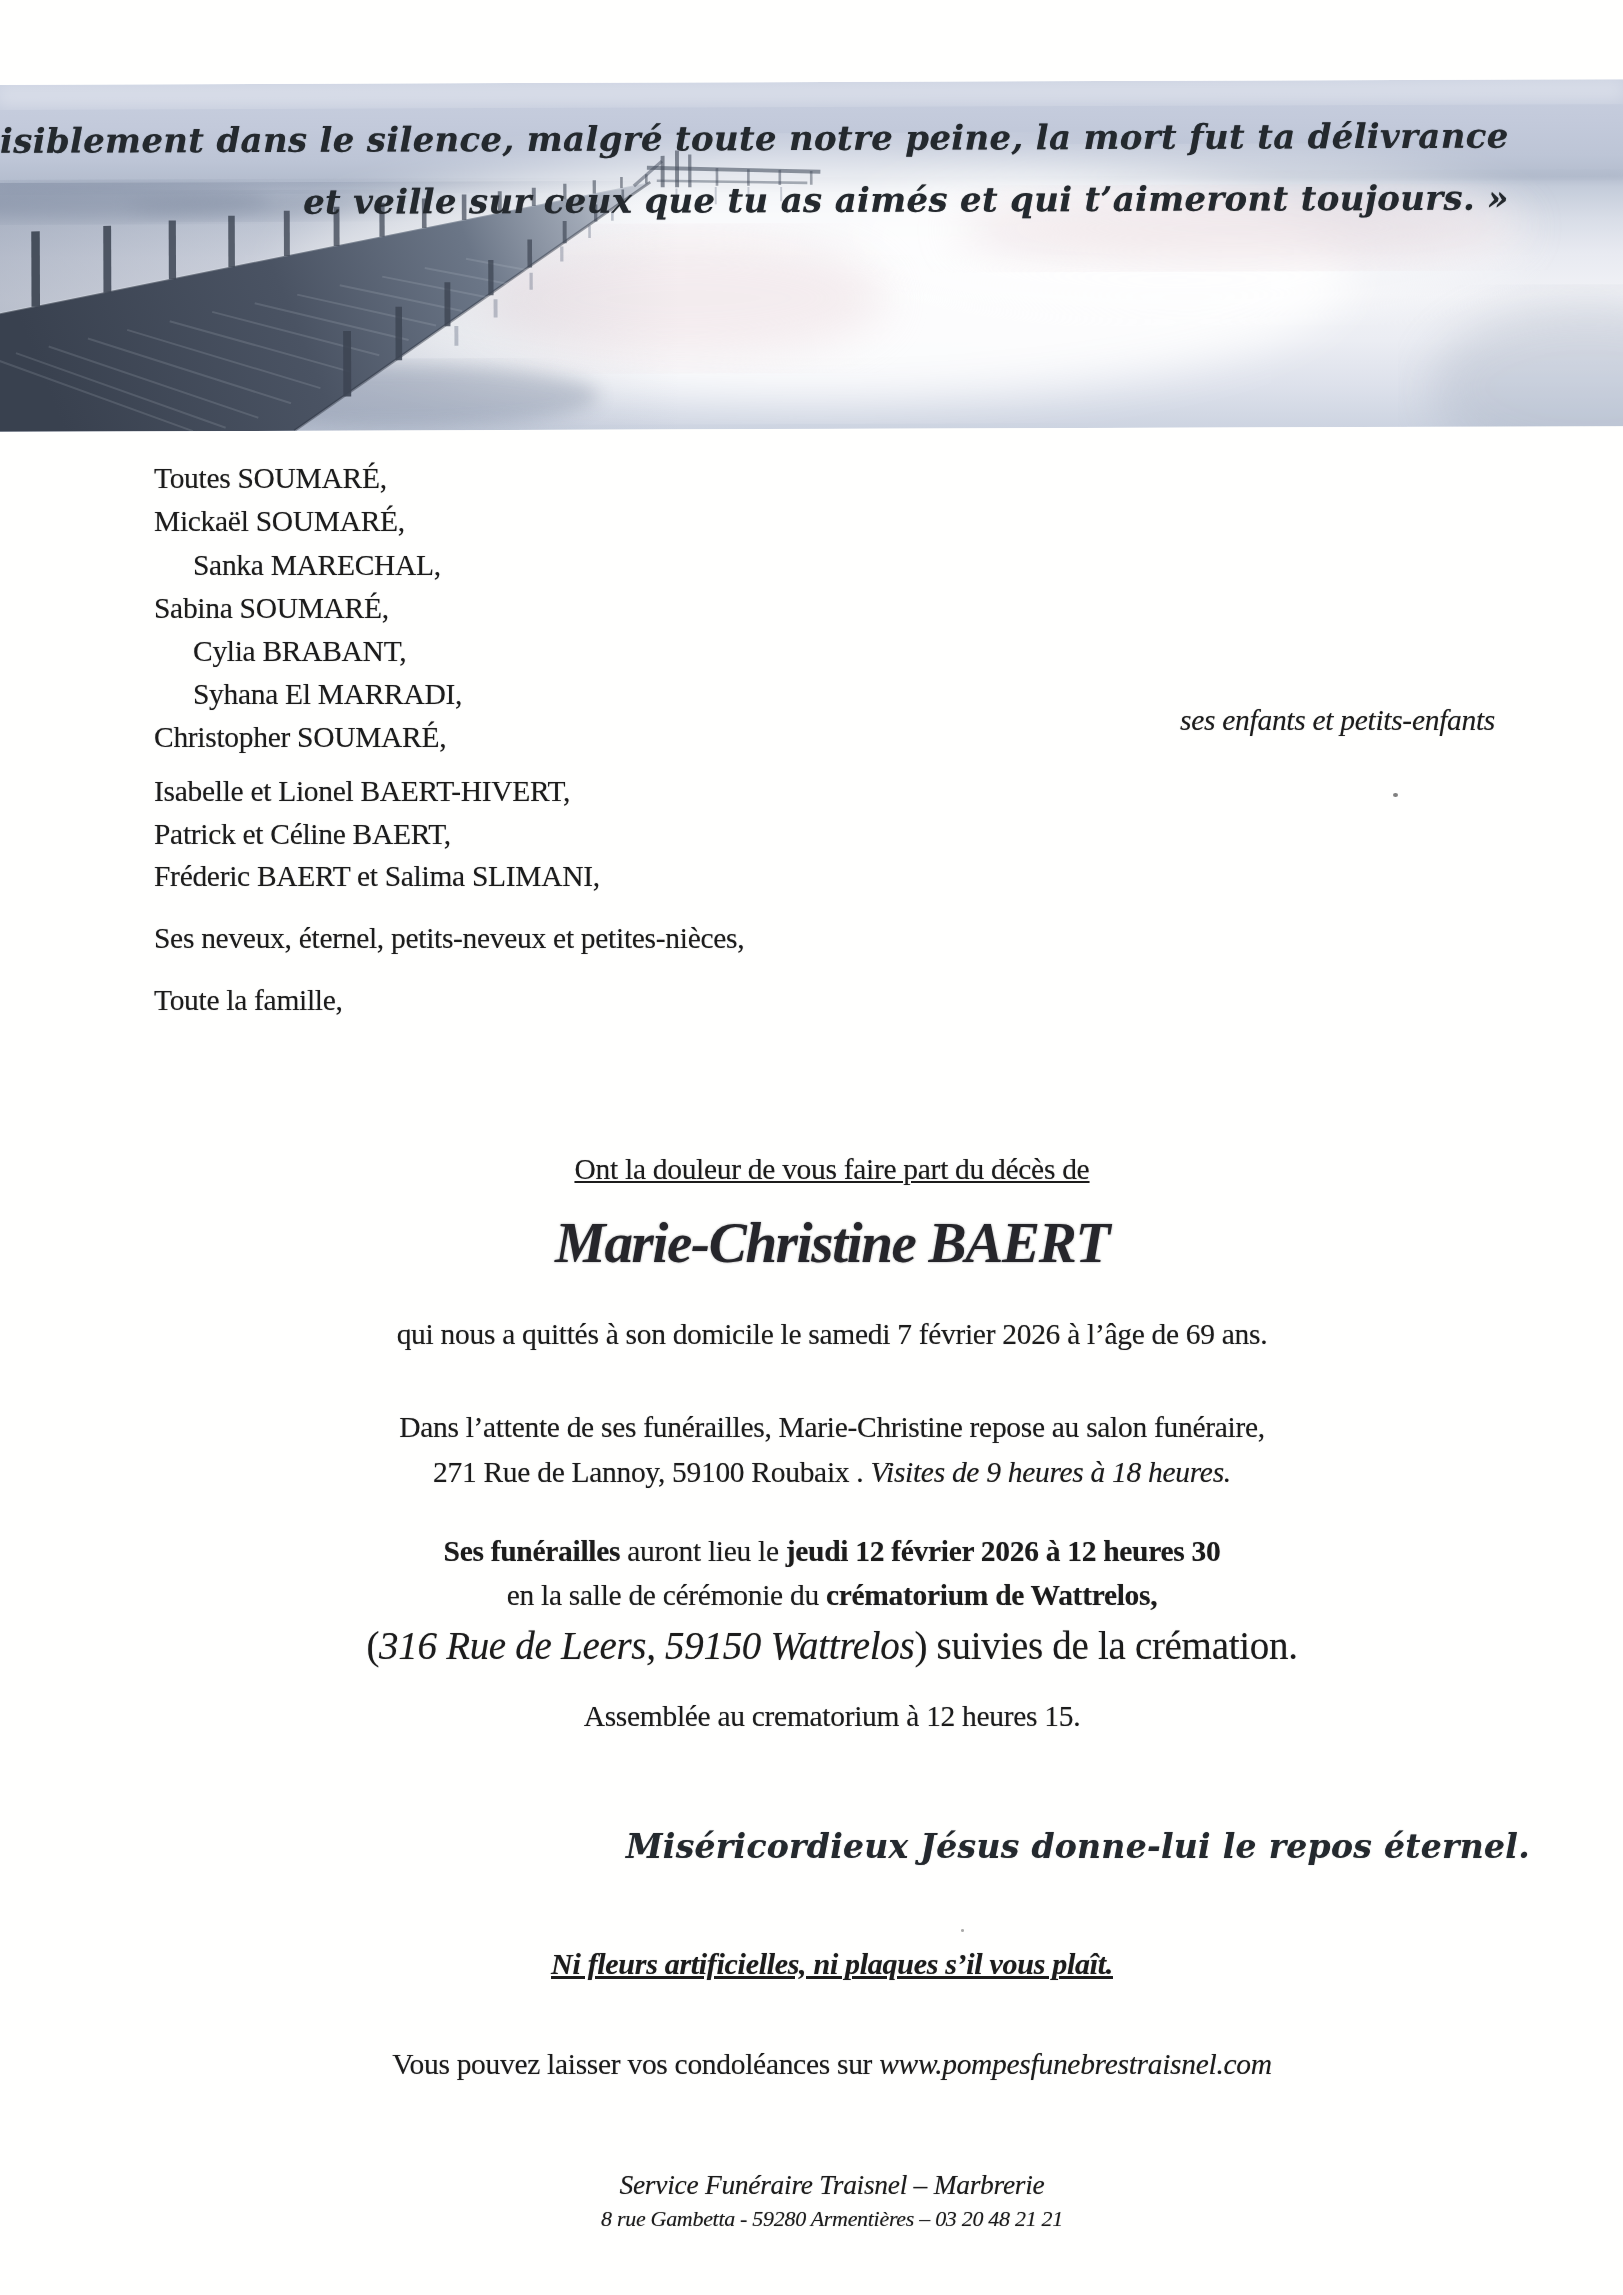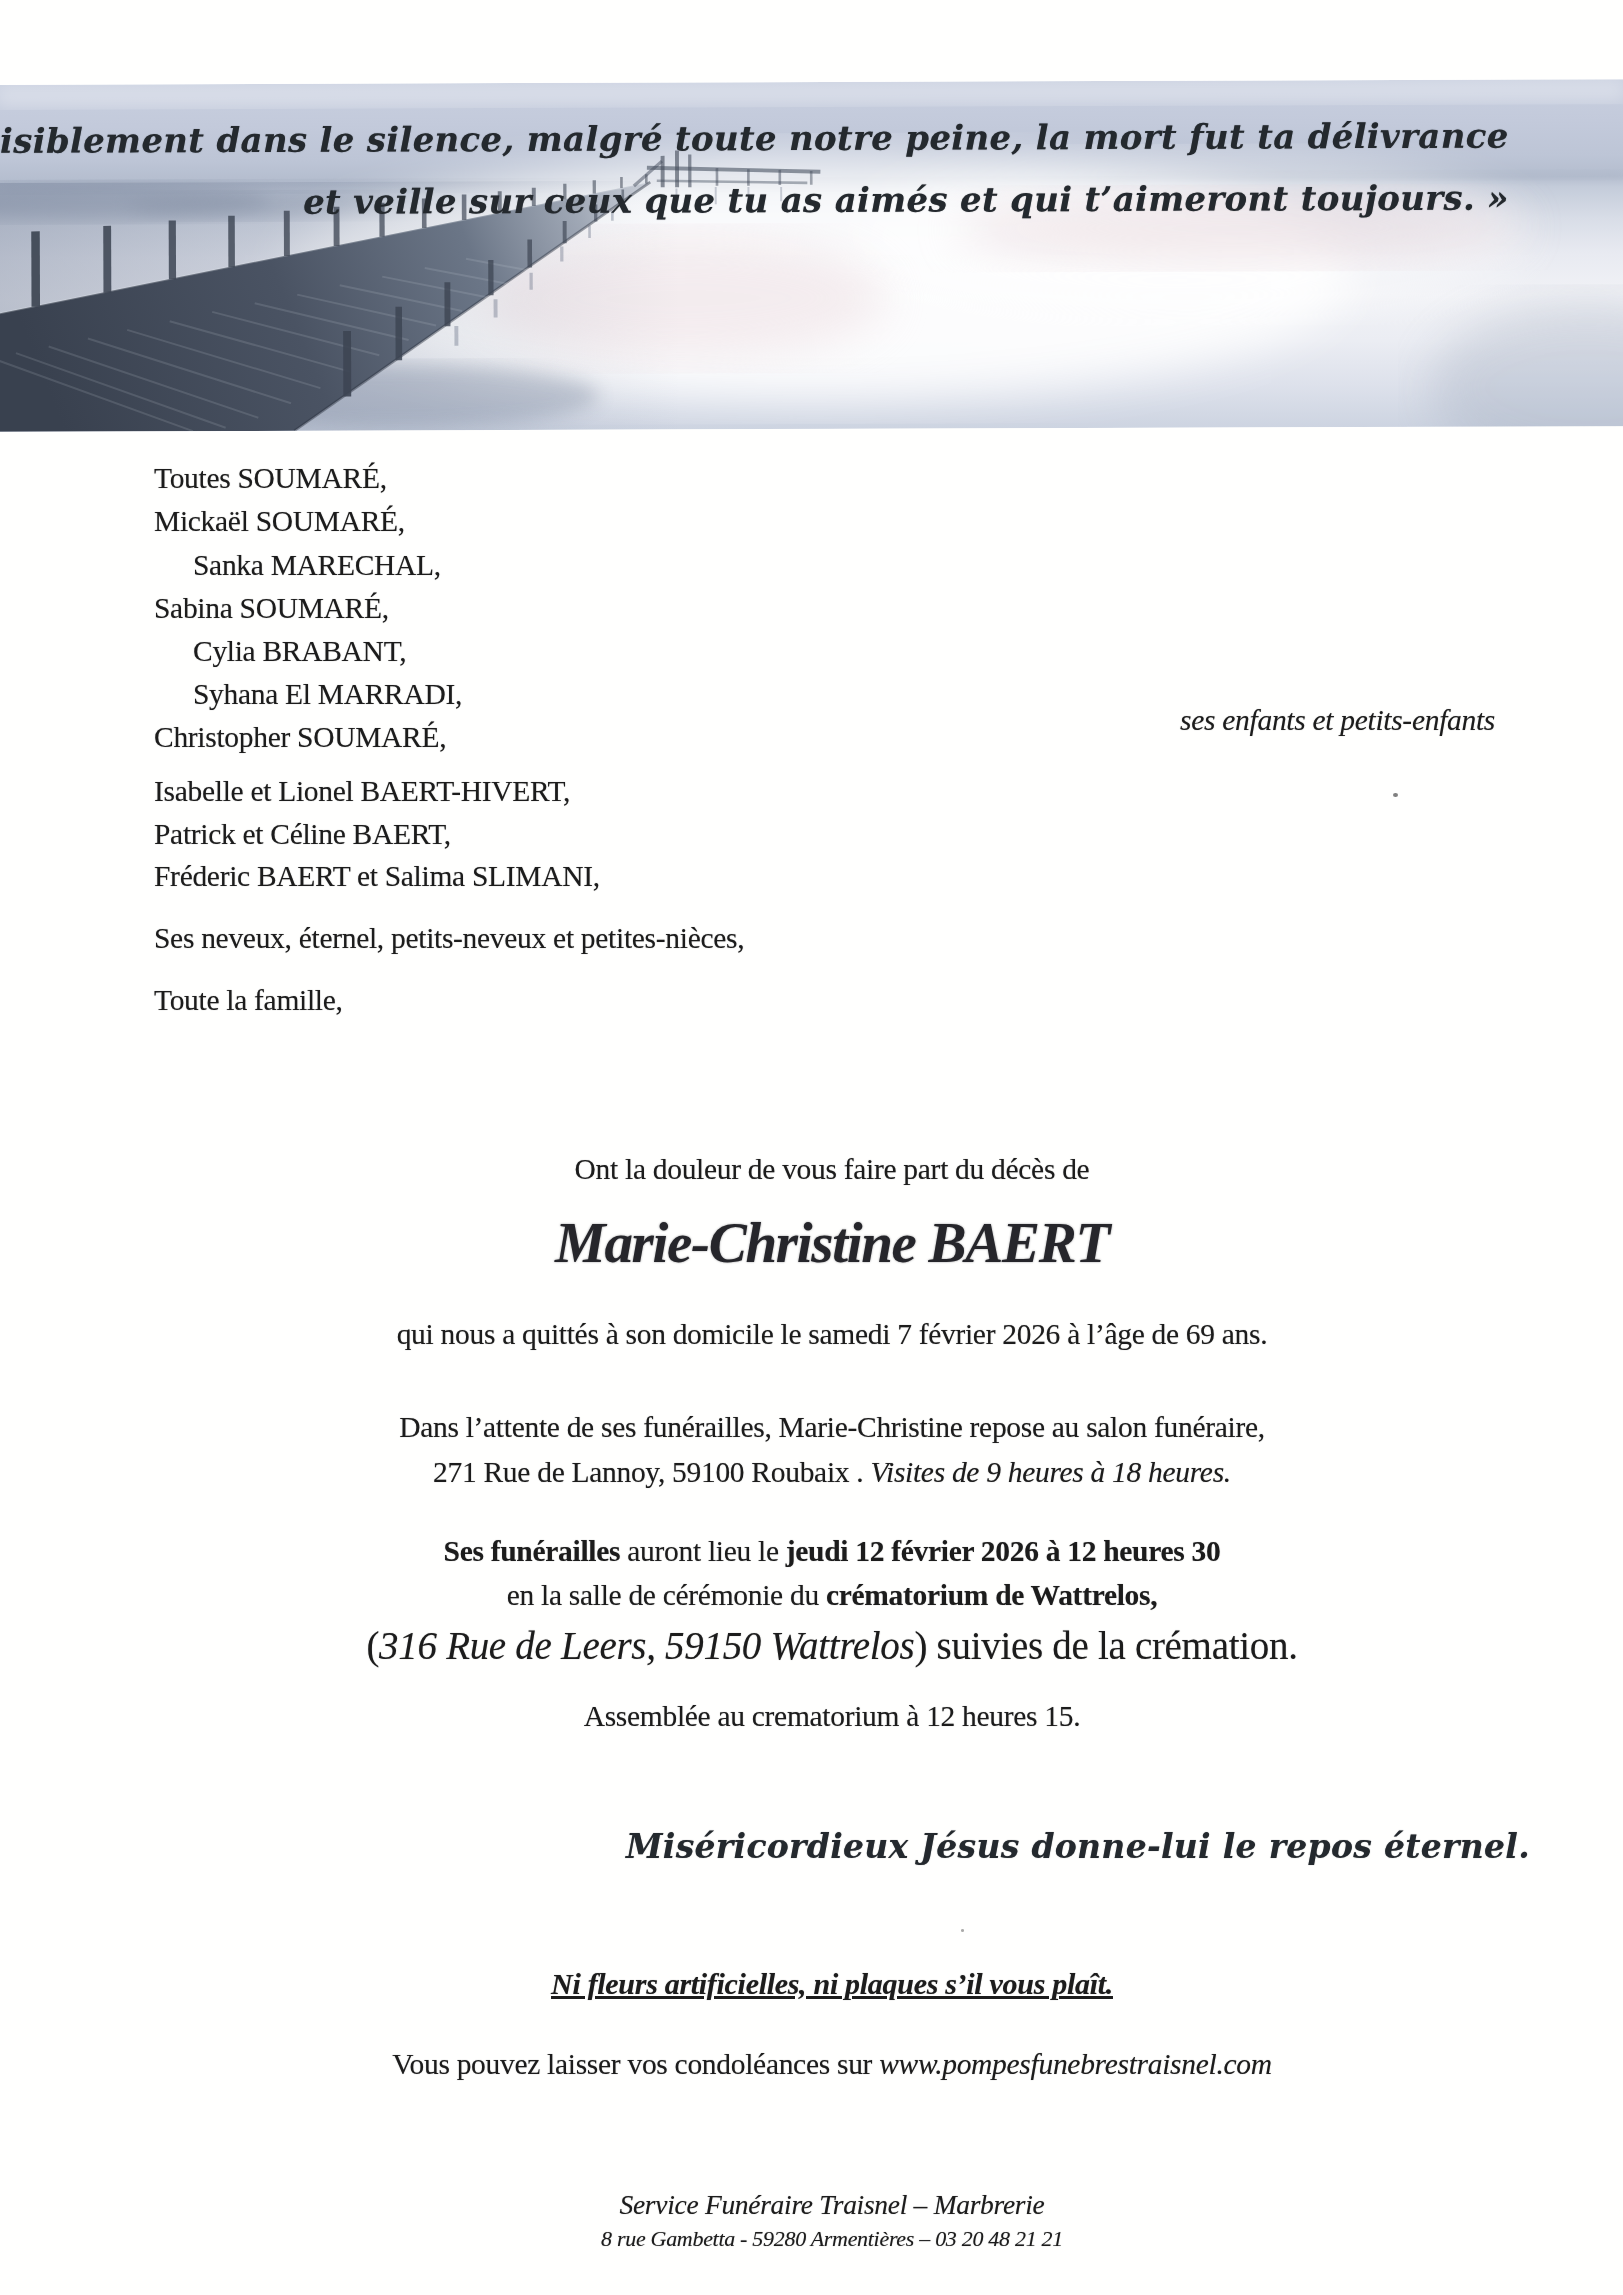--- a/index.html
+++ b/index.html
@@ -4,21 +4,21 @@
 <style>
   html,body{margin:0;padding:0;background:#ffffff;}
   .sheet{
     position:relative;width:1623px;height:2295px;background:#fffffe;overflow:hidden;
     font-family:"Liberation Serif", serif;color:#1b1b1b;
   }
   
   .scan{ color:#1c1c1c; text-shadow:0 0 1px rgba(30,30,30,.45); letter-spacing:-0.3px; }
   .line{ position:absolute; font-size:29.5px; line-height:37px; white-space:nowrap; }
   .indent{ margin-left:39px; }
-  .it{ font-style:italic;margin-top:20px; }
+  .it{ font-style:italic; }
   .b{ font-weight:bold; }
   .center-line{ position:absolute; left:41px; right:0; text-align:center; white-space:nowrap; }
   .right-label{ position:absolute; text-align:right; font-style:italic; font-size:29.5px; white-space:nowrap; }
   .script{
     font-family:"DejaVu Serif", cursive;
     font-style:italic; font-weight:600; letter-spacing:0.3px;
     color:#24292e; text-shadow:0 0 1px rgba(30,35,40,.5);
   }
   
   .photo{
@@ -192,21 +192,21 @@
   <div class="line scan" style="left:154px; top:719px;">Christopher SOUMARÉ,</div>
   <div class="right-label scan" style="right:128px; top:704px;">ses enfants et petits-enfants</div>
 
   <div class="line scan" style="left:154px; top:773px;">Isabelle et Lionel BAERT-HIVERT,</div>
   <div class="line scan" style="left:154px; top:816px;">Patrick et Céline BAERT,</div>
   <div class="line scan" style="left:154px; top:858px;">Fréderic BAERT et Salima SLIMANI,</div>
 
   <div class="line scan" style="left:154px; top:920px;">Ses neveux, éternel, petits-neveux et petites-nièces,</div>
   <div class="line scan" style="left:154px; top:982px;">Toute la famille,</div>
 
-  <div class="center-line scan" style="top:1153px; font-size:29.5px;">Ont la douleur de vous faire part du décès de</div>
+  <div class="center-line scan" style="top:1153px; font-size:29.5px;text-decoration:underline;">Ont la douleur de vous faire part du décès de</div>
   <div class="center-line deceased" style="top:1210px;">Marie-Christine BAERT</div>
   <div class="center-line scan" style="top:1318px; font-size:29.5px;">qui nous a quittés à son domicile le samedi 7 février 2026 à l’âge de 69 ans.</div>
 
   <div class="center-line scan" style="top:1411px; font-size:29.5px;">Dans l’attente de ses funérailles, Marie-Christine repose au salon funéraire,</div>
   <div class="center-line scan" style="top:1456px; font-size:29.5px;"><span>271 Rue de Lannoy, 59100 Roubaix .</span><span> </span><span class="it">Visites de 9 heures à 18 heures.</span></div>
 
   <div class="center-line scan" style="top:1535px; font-size:29.5px;"><span class="b">Ses funérailles</span><span> auront lieu le </span><span class="b">jeudi 12 février 2026 à 12 heures 30</span></div>
   <div class="center-line scan" style="top:1579px; font-size:29.5px;"><span>en la salle de cérémonie du </span><span class="b">crématorium de Wattrelos,</span></div>
   <div class="center-line scan" style="top:1623px; font-size:39px;text-align:center;"><span>(</span><span class="it">316 Rue de Leers, 59150 Wattrelos</span><span>) suivies de la crémation.</span></div>
   <div class="center-line scan" style="top:1700px; font-size:29.5px;">Assemblée au crematorium à 12 heures 15.</div>

